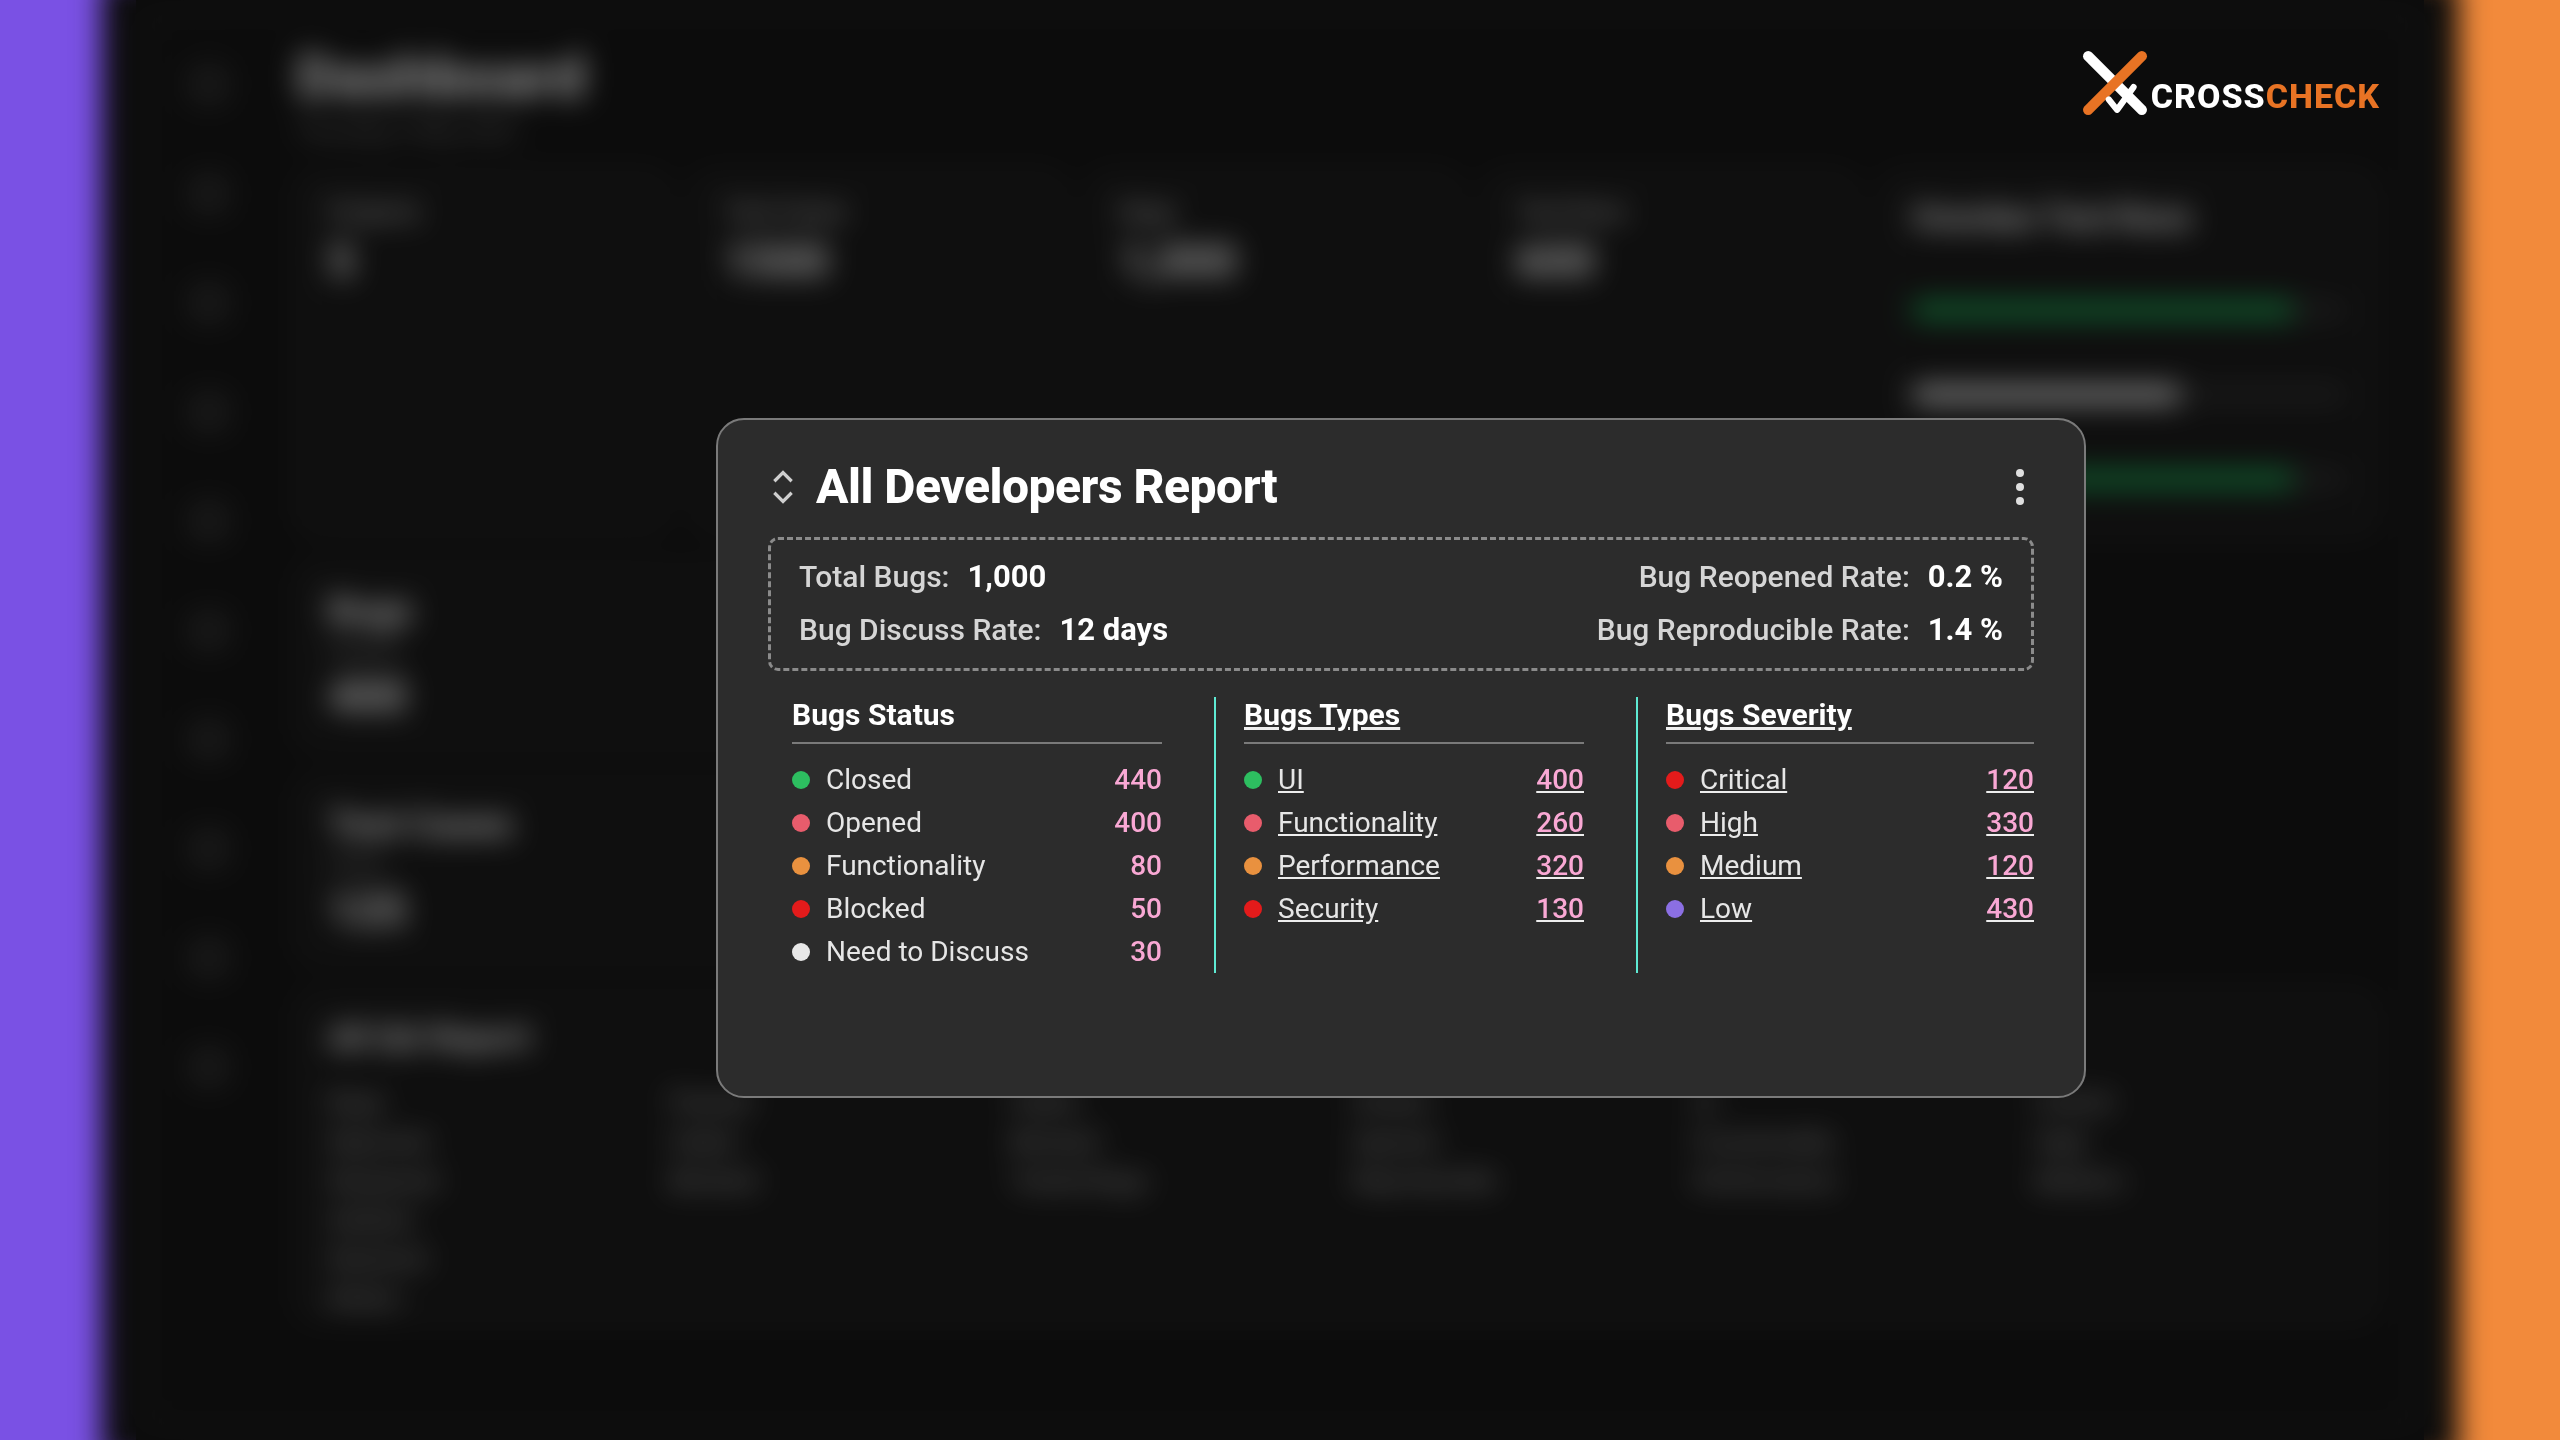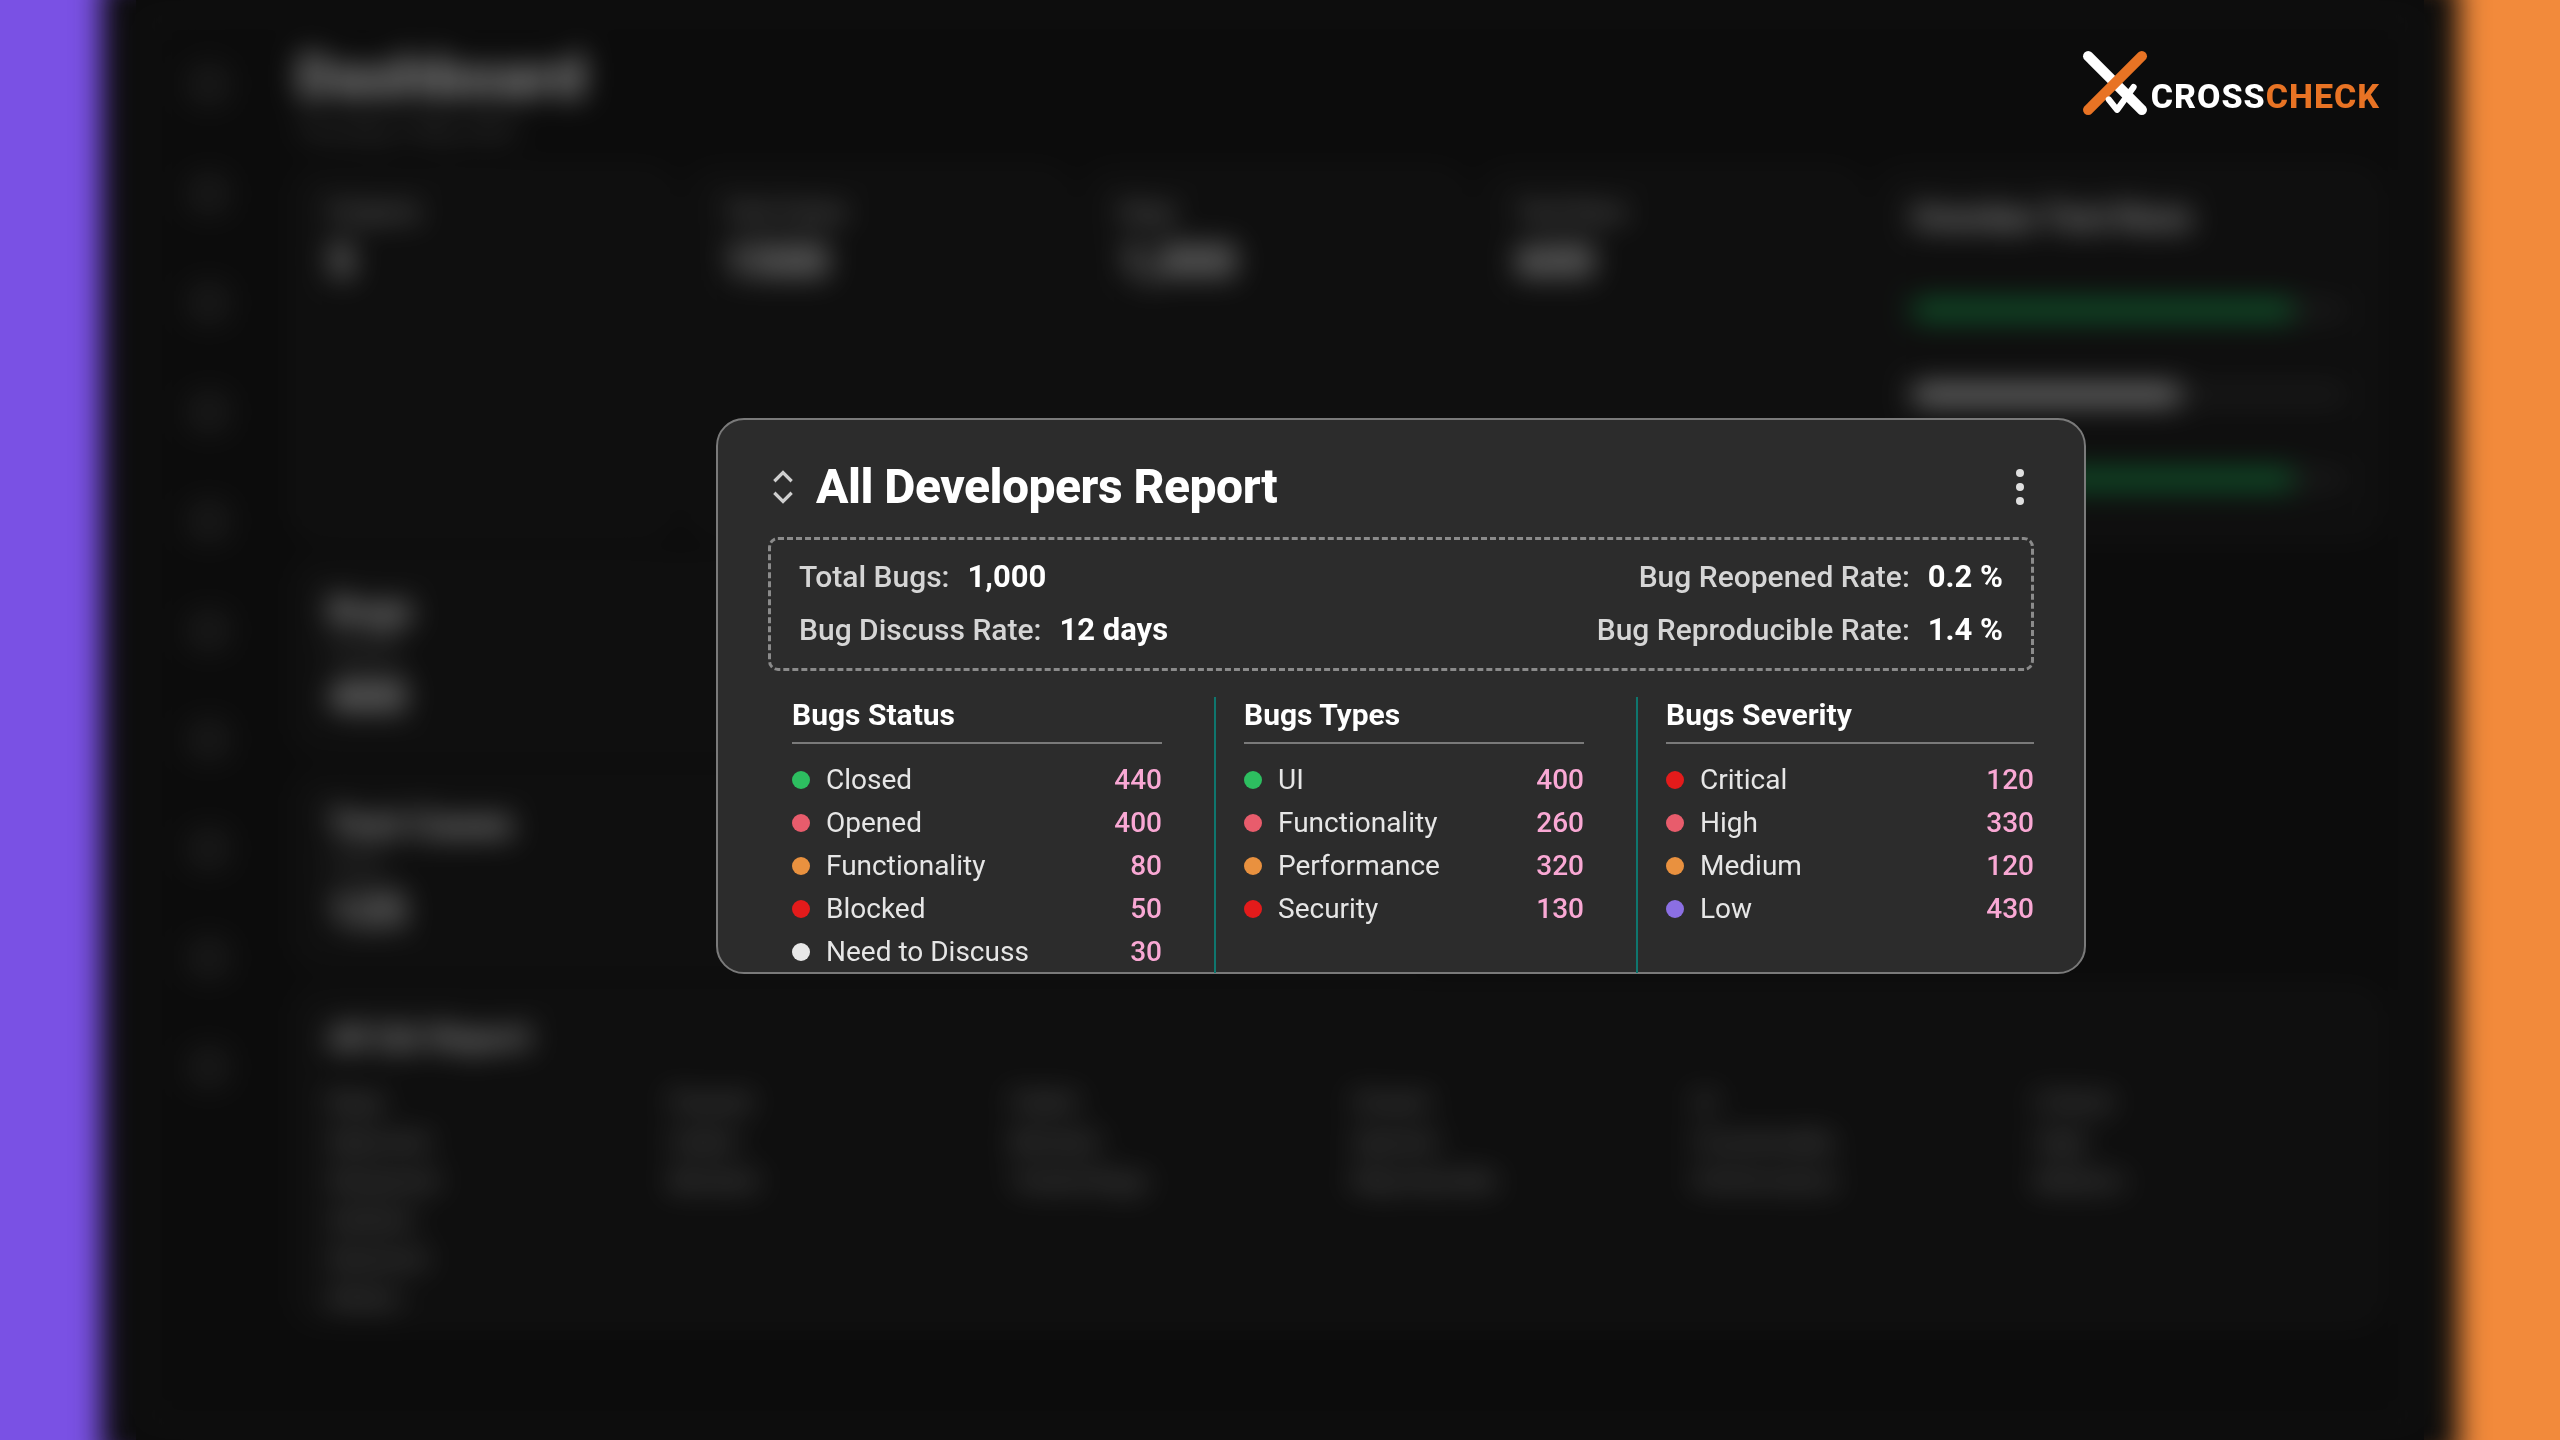--- a/index.html
+++ b/index.html
@@ -53,21 +53,21 @@
     color: #fff; font-weight: 800; letter-spacing: 1px;
   }
   .logo svg { width: 66px; height: 66px; }
   .logo .txt { font-size: 34px; }
   .logo .txt .accent { color: #E87324; }
 
   
   .modal {
     position: absolute;
     left: 580px; top: 418px;
-    width: 1370px; height: 556px;
+    width: 1370px; height: 680px;
     background: #2C2C2C;
     border: 2px solid #7a7a7a;
     border-radius: 28px;
     padding: 38px 50px 40px 50px;
     color: #eee;
   }
   .modal-head { display: flex; align-items: center; justify-content: space-between; }
   .modal-title-wrap { display: flex; align-items: center; gap: 18px; }
   .modal-title { font-size: 48px; font-weight: 800; color: #fff; letter-spacing: -0.5px; }
   .chevron-sort-icon { width: 30px; height: 40px; display: flex; flex-direction: column; justify-content: center; align-items: center; gap: 2px; }
@@ -91,21 +91,21 @@
   .summary .val { color: #fff; font-weight: 700; font-size: 31px; }
 
   .cols {
     margin-top: 26px;
     display: grid;
     grid-template-columns: 1fr 1fr 1fr;
   }
   .col { padding: 0 28px; margin-left: 24px; }
   .col:first-child { padding-left: 0; }
   .col:last-child  { padding-right: 0; }
-  .col + .col { border-left: 2px solid #0f766e; }
+  .col + .col { border-left: 2px solid #5eead4; text-decoration: underline; }
   .col-title {
     font-size: 30px; font-weight: 700; color: #fff;
     padding-bottom: 10px; border-bottom: 2px solid #7a7a7a;
     margin-bottom: 14px;
   }
   .row {
     display: flex; align-items: center; justify-content: space-between;
     font-size: 28px; padding: 5px 0;
   }
   .row .left { display: flex; align-items: center; gap: 16px; }

